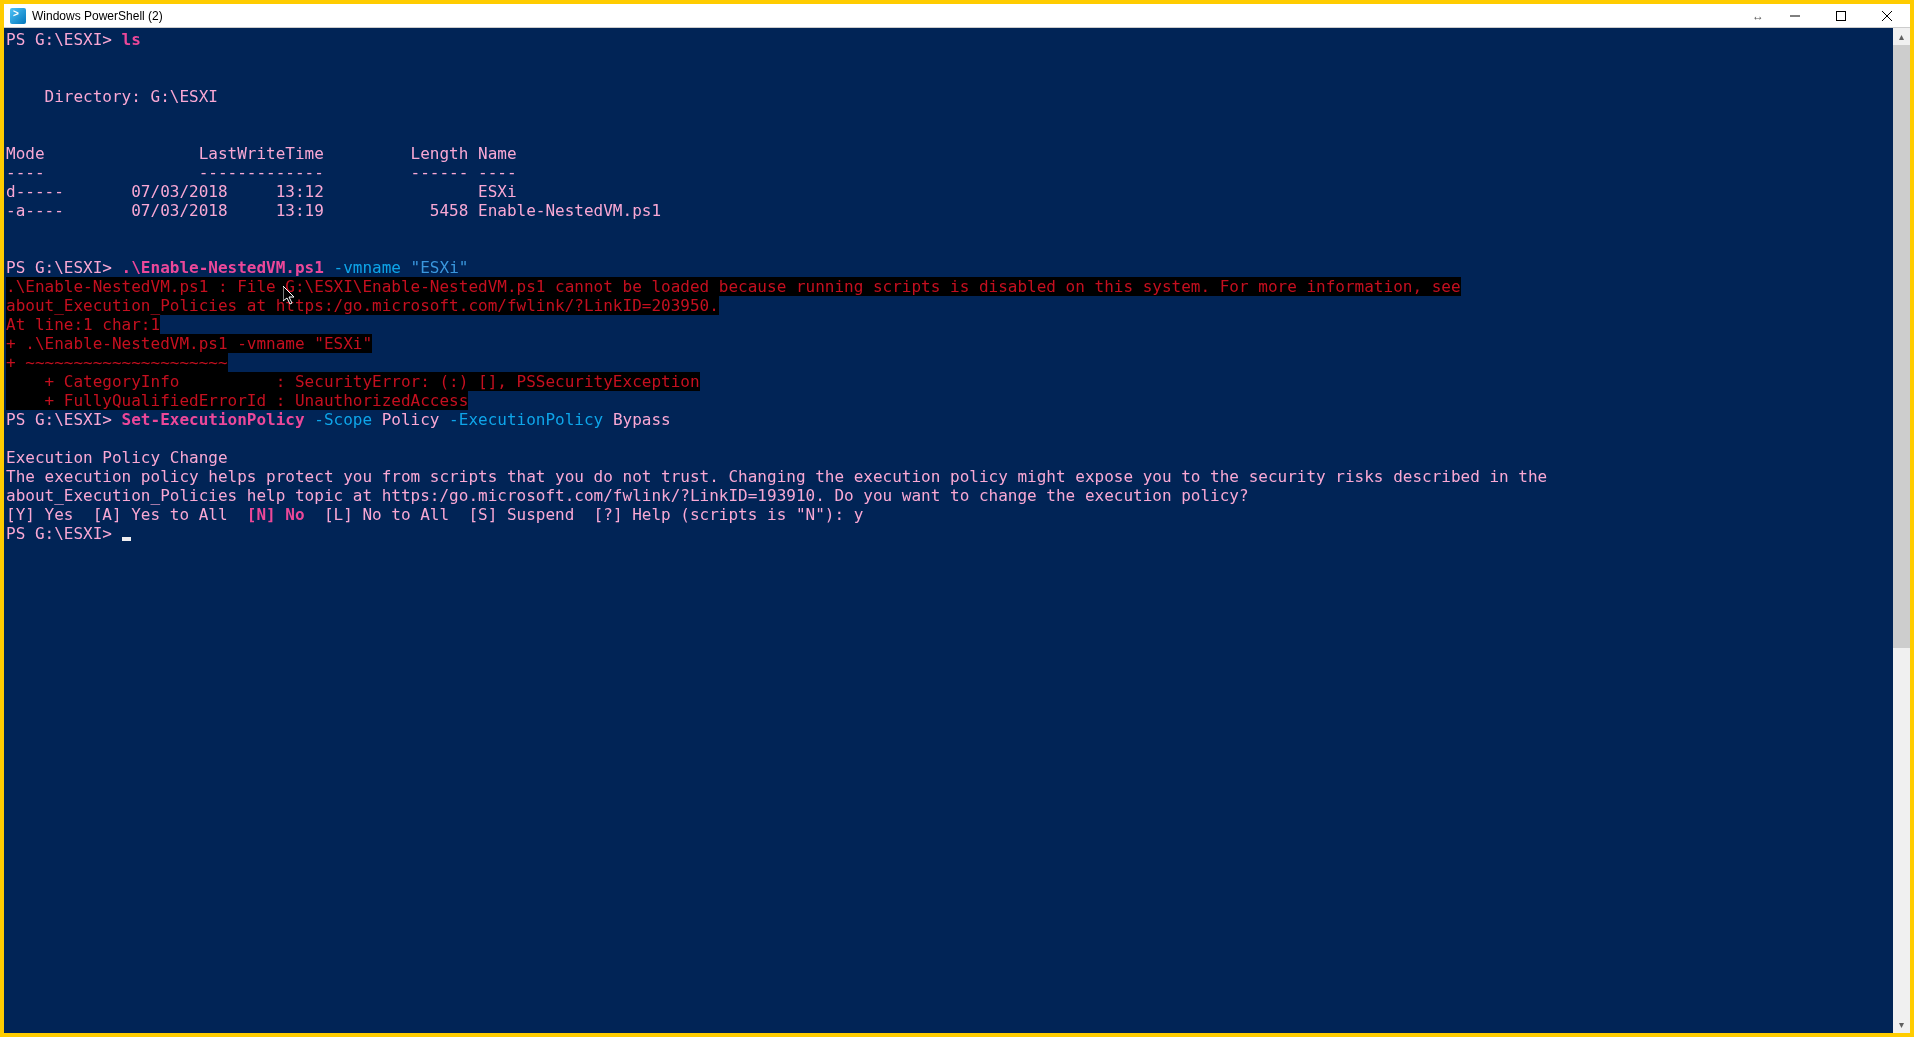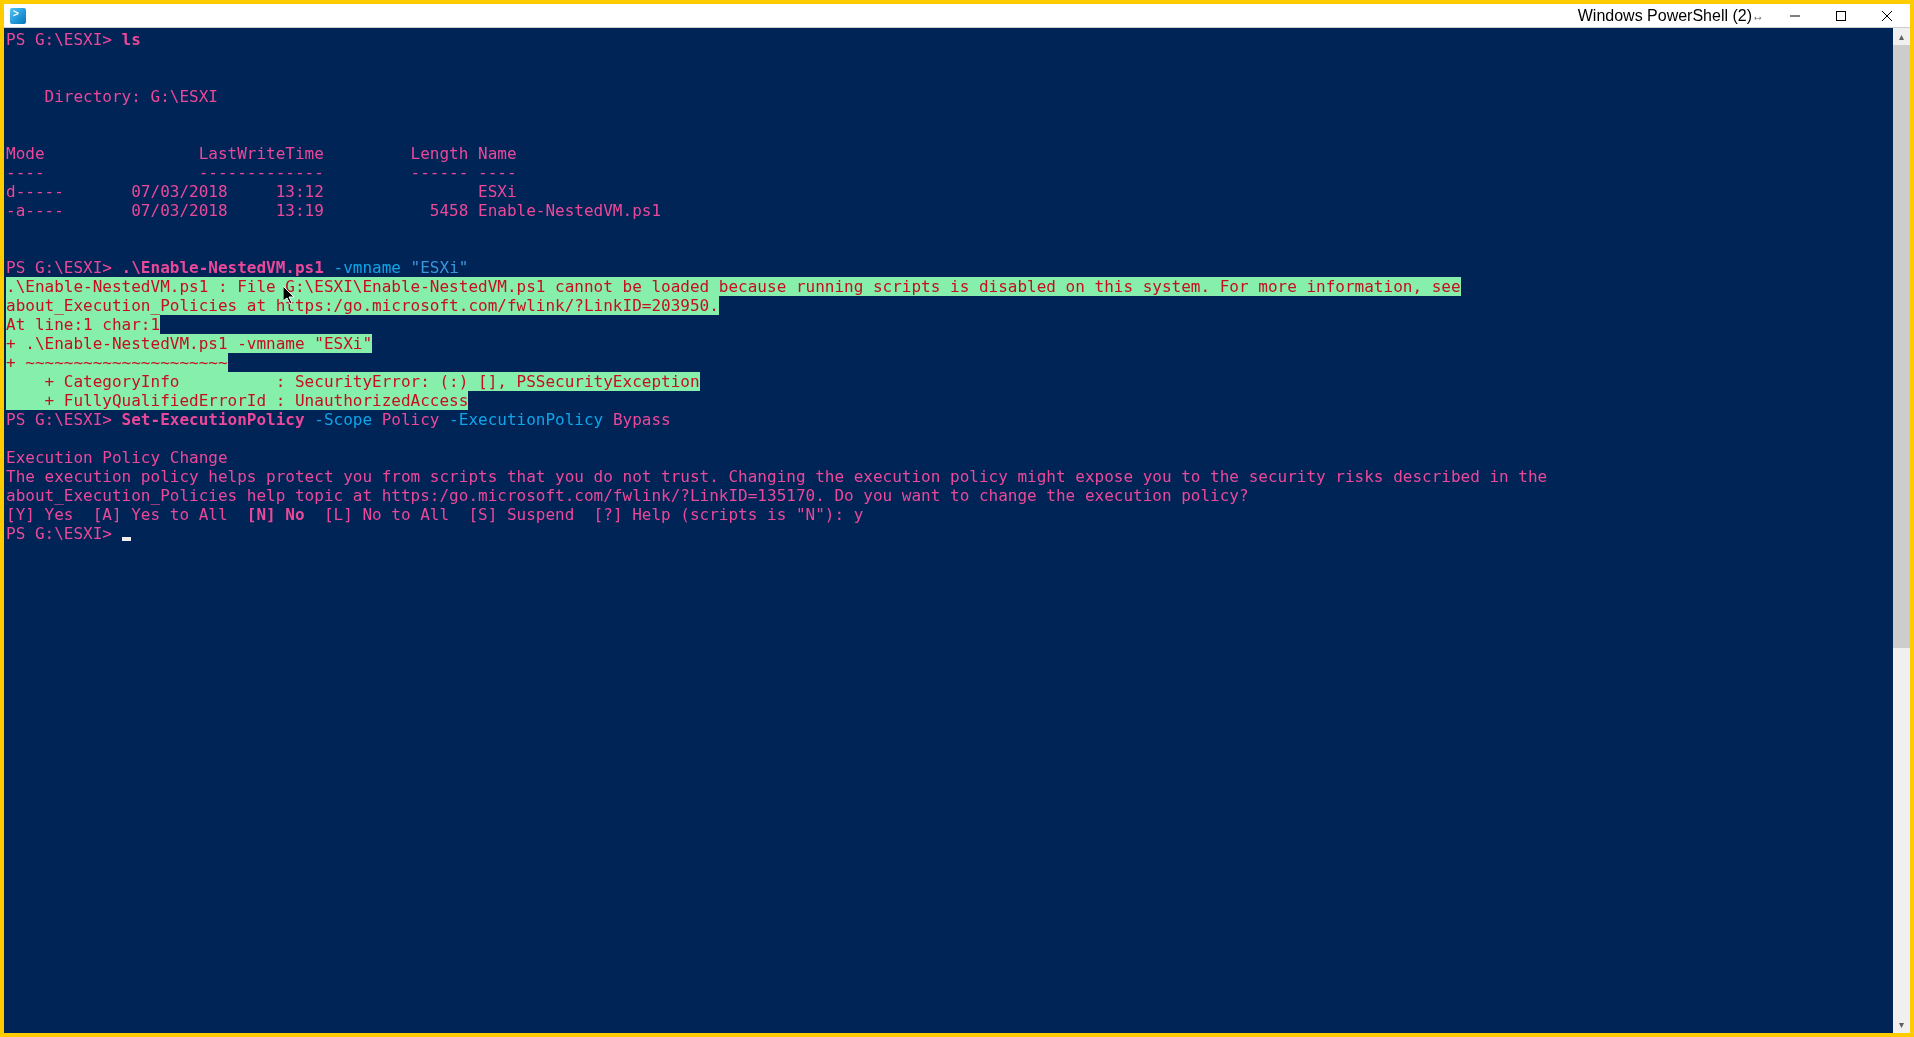--- a/index.html
+++ b/index.html
@@ -37,24 +37,23 @@
     .titlebar-icon::after {
       content: ">";
       position: absolute;
       color: #fff;
       font-size: 10px;
       font-weight: bold;
       left: 3px;
       top: 0;
     }
     .titlebar-title {
-      font-size: 16px;
+      font-size: 12px;
       color: #000;
       flex: 1;
-      text-align: right;
     }
     .window-controls {
       display: flex;
       height: 100%;
     }
     .window-btn {
       width: 46px;
       height: 24px;
       display: flex;
       align-items: center;
@@ -104,27 +103,27 @@
       align-items: center;
       justify-content: center;
       font-size: 10px;
       color: #606060;
       background: #f0f0f0;
     }
     .scrollbar-arrow.bottom {
       position: absolute;
       bottom: 0;
     }
-    .c-white { color: #ec4899; }
+    .c-white { color: #f9a8d4; }
     .c-yellow { color: #ec4899; font-weight: bold; }
     .c-grey { color: #0ea5e9; }
     .c-cyan { color: #3a96dd; }
     .c-err {
       color: #c50f1f;
-      background: #86efac;
+      background: #000000;
     }
     .cursor {
       display: inline-block;
       width: 9px;
       height: 4px;
       background: #eeedf0;
       vertical-align: baseline;
       margin-left: 0;
       position: relative;
       top: 2px;
@@ -185,21 +184,21 @@
 <span class="c-err">about_Execution_Policies at https:/go.microsoft.com/fwlink/?LinkID=203950.</span>
 <span class="c-err">At line:1 char:1</span>
 <span class="c-err">+ .\Enable-NestedVM.ps1 -vmname "ESXi"</span>
 <span class="c-err">+ ~~~~~~~~~~~~~~~~~~~~~</span>
 <span class="c-err">    + CategoryInfo          : SecurityError: (:) [], PSSecurityException</span>
 <span class="c-err">    + FullyQualifiedErrorId : UnauthorizedAccess</span>
 <span class="c-white">PS G:\ESXI&gt; </span><span class="c-yellow">Set-ExecutionPolicy</span><span class="c-grey"> -Scope </span><span class="c-white">Policy</span><span class="c-grey"> -ExecutionPolicy </span><span class="c-white">Bypass</span>
 
 <span class="c-white">Execution Policy Change</span>
 <span class="c-white">The execution policy helps protect you from scripts that you do not trust. Changing the execution policy might expose you to the security risks described in the</span>
-<span class="c-white">about_Execution_Policies help topic at https:/go.microsoft.com/fwlink/?LinkID=135170. Do you want to change the execution policy?</span>
+<span class="c-white">about_Execution_Policies help topic at https:/go.microsoft.com/fwlink/?LinkID=193910. Do you want to change the execution policy?</span>
 <span class="c-white">[Y] Yes  [A] Yes to All  </span><span class="c-yellow">[N] No</span><span class="c-white">  [L] No to All  [S] Suspend  [?] Help (scripts is "N"): y</span>
 <span class="c-white">PS G:\ESXI&gt; </span><span class="cursor"></span></div>
 
     <div class="scrollbar">
       <div class="scrollbar-arrow">▴</div>
       <div class="scrollbar-thumb"></div>
       <div class="scrollbar-arrow bottom">▾</div>
     </div>
 
     <div class="mouse-cursor">

